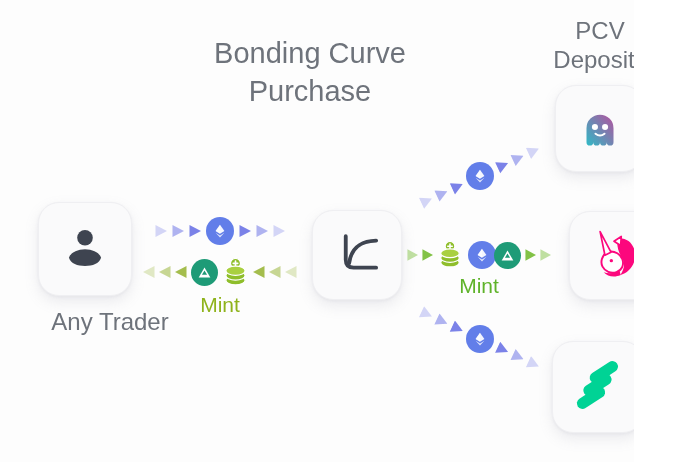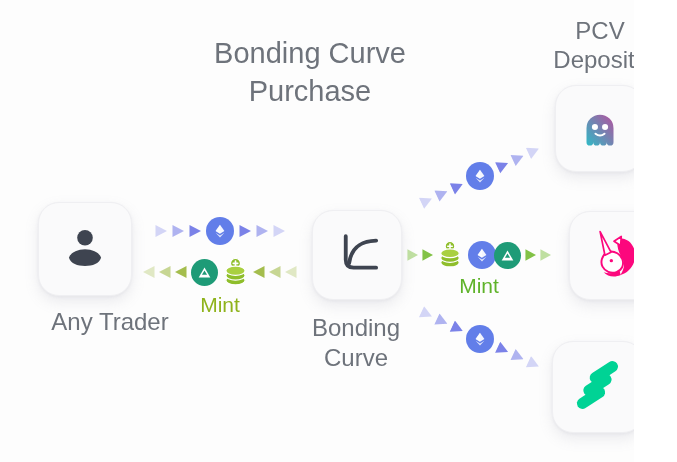--- a/index.html
+++ b/index.html
@@ -102,21 +102,20 @@
   <div class="node-label" id="trader-label">Any Trader</div>
 
   <div class="card" id="bonding-card">
     <span>
       <svg width="54" height="54" viewBox="0 0 48 48" fill="none" stroke="var(--ink,#3e4450)" stroke-width="3.4" stroke-linecap="round">
         <path d="M14 9 L14 30 Q14 37 21 37 L41 37"></path>
         <path d="M17 33 C19 19 27 13.5 41 13"></path>
       </svg>
     </span>
   </div>
-  <div class="node-label" id="bonding-label">Bonding Curve</div>
 
   <div class="card" id="aave-card">
     <span>
       <svg width="54" height="56" viewBox="0 0 48 48">
         <defs>
           <linearGradient id="aaveg" x1="0" y1="1" x2="1" y2="0">
             <stop offset="0" stop-color="var(--aave-cyan,#2ebac6)"></stop>
             <stop offset="1" stop-color="var(--aave-purple,#b6509e)"></stop>
           </linearGradient>
         </defs>

